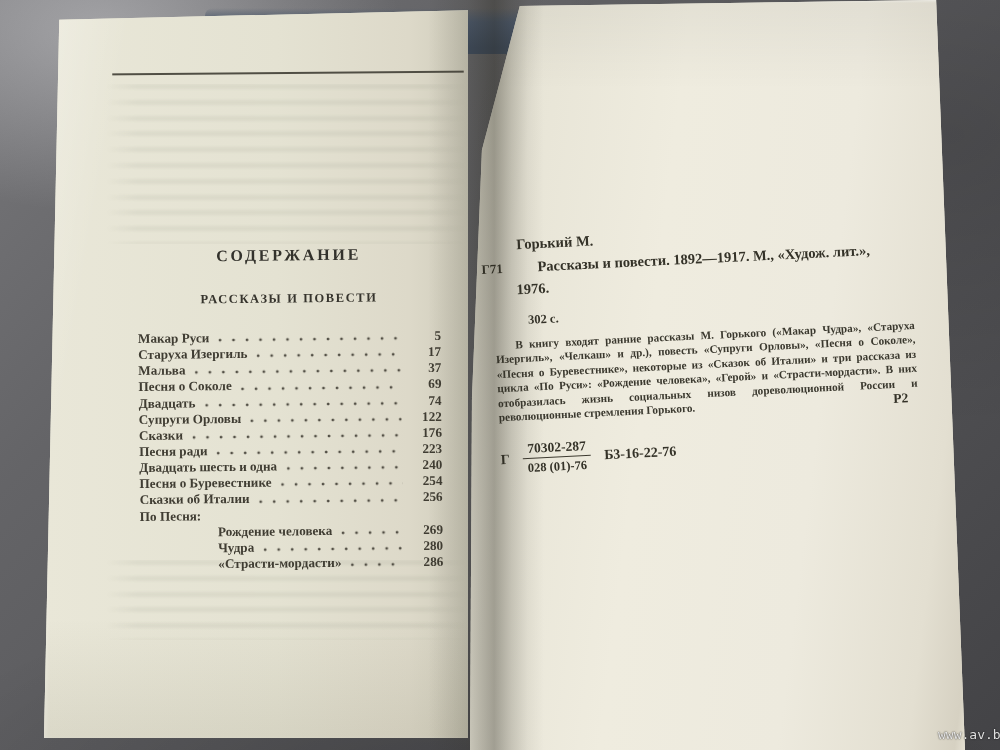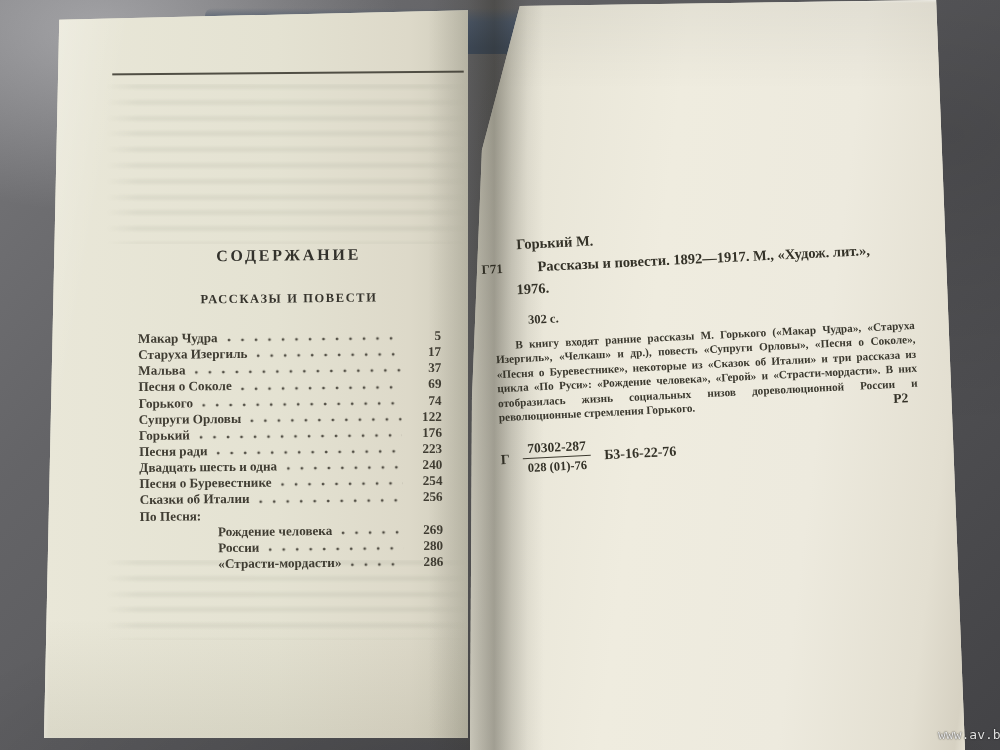--- a/index.html
+++ b/index.html
@@ -95,51 +95,51 @@
     <div id="top-rule"></div>
     <div id="bleed-a" class="bleed"></div>
     <div id="bleed-b" class="bleed"></div>
     <div class="bottom-shade"></div>
 
     <div id="toc">
       <div id="toc-heading">СОДЕРЖАНИЕ</div>
       <div id="toc-section">РАССКАЗЫ И ПОВЕСТИ</div>
       <div id="toc-list">
           <div class="toc-row">
-    <span class="ttl">Макар Чудра</span>
+    <span class="ttl">Макар Руси</span>
     <span class="dots"></span>
     <span class="pg">5</span>
   </div>
           <div class="toc-row">
     <span class="ttl">Старуха Изергиль</span>
     <span class="dots"></span>
     <span class="pg">17</span>
   </div>
           <div class="toc-row">
     <span class="ttl">Мальва</span>
     <span class="dots"></span>
     <span class="pg">37</span>
   </div>
           <div class="toc-row">
     <span class="ttl">Песня о Соколе</span>
     <span class="dots"></span>
     <span class="pg">69</span>
   </div>
           <div class="toc-row">
-    <span class="ttl">Горького</span>
+    <span class="ttl">Двадцать</span>
     <span class="dots"></span>
     <span class="pg">74</span>
   </div>
           <div class="toc-row">
     <span class="ttl">Супруги Орловы</span>
     <span class="dots"></span>
     <span class="pg">122</span>
   </div>
           <div class="toc-row">
-    <span class="ttl">Горький</span>
+    <span class="ttl">Сказки</span>
     <span class="dots"></span>
     <span class="pg">176</span>
   </div>
           <div class="toc-row">
     <span class="ttl">Песня ради</span>
     <span class="dots"></span>
     <span class="pg">223</span>
   </div>
           <div class="toc-row">
     <span class="ttl">Двадцать шесть и одна</span>
@@ -160,21 +160,21 @@
     <span class="ttl">По Песня:</span>
     <span class="dots"></span>
     <span class="pg"></span>
   </div>
           <div class="toc-row indent">
     <span class="ttl">Рождение человека</span>
     <span class="dots"></span>
     <span class="pg">269</span>
   </div>
           <div class="toc-row indent">
-    <span class="ttl">России</span>
+    <span class="ttl">Чудра</span>
     <span class="dots"></span>
     <span class="pg">280</span>
   </div>
           <div class="toc-row indent">
     <span class="ttl">«Страсти-мордасти»</span>
     <span class="dots"></span>
     <span class="pg">286</span>
   </div>
         </div>
     </div>

